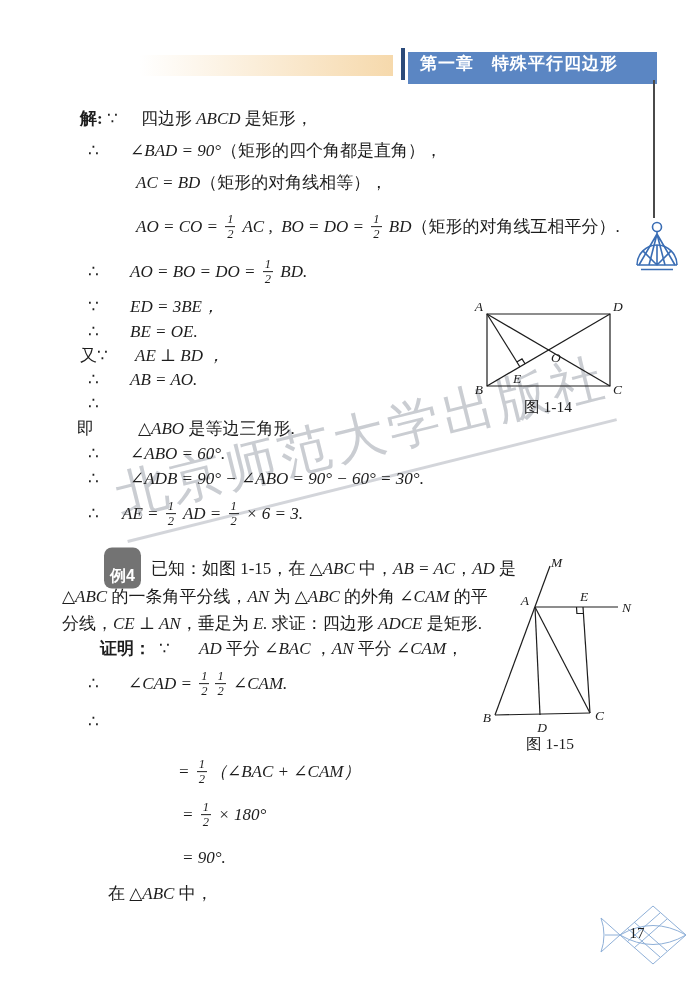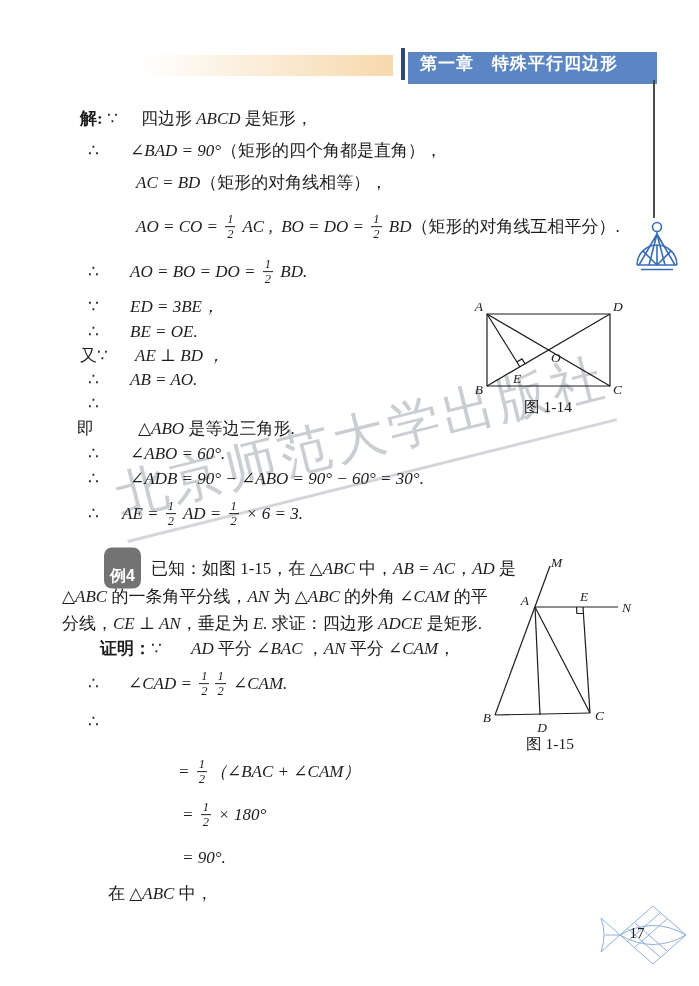--- a/index.html
+++ b/index.html
@@ -143,21 +143,21 @@
 
   <div class="line" style="left:62px; top:596px">
     <span class="m">△ABC</span><span class="cn"> 的一条角平分线，</span><span class="m">AN</span><span class="cn"> 为 </span><span class="m">△ABC</span><span class="cn"> 的外角 </span><span class="m">∠CAM</span><span class="cn"> 的平</span>
   </div>
 
   <div class="line" style="left:62px; top:623px">
     <span class="cn">分线，</span><span class="m">CE ⊥ AN</span><span class="cn">，垂足为 </span><span class="m">E.</span><span class="cn"> 求证：四边形 </span><span class="m">ADCE</span><span class="cn"> 是矩形.</span>
   </div>
 
   <div class="line" style="left:100px; top:648px">
-    <span class="lbl" style="margin-right:0">证明：</span>
+    <span class="lbl" style="margin-right:8px">证明：</span>
     <span class="sym" style="width:40px">∵</span>
     <span class="m">AD</span><span class="cn"> 平分 </span><span class="m">∠BAC</span><span class="cn"> ，</span><span class="m">AN</span><span class="cn"> 平分 </span><span class="m">∠CAM</span><span class="cn">，</span>
   </div>
 
   <div class="line" style="left:88px; top:684px">
     <span class="sym" style="width:40px">∴</span>
     <span class="m">∠CAD = </span><span class="frac"><span class="num">1</span><span class="den">2</span></span><span class="frac"><span class="num">1</span><span class="den">2</span></span><span class="m"> ∠CAM.</span>
   </div>
 
   <div class="line" style="left:88px; top:721px">

